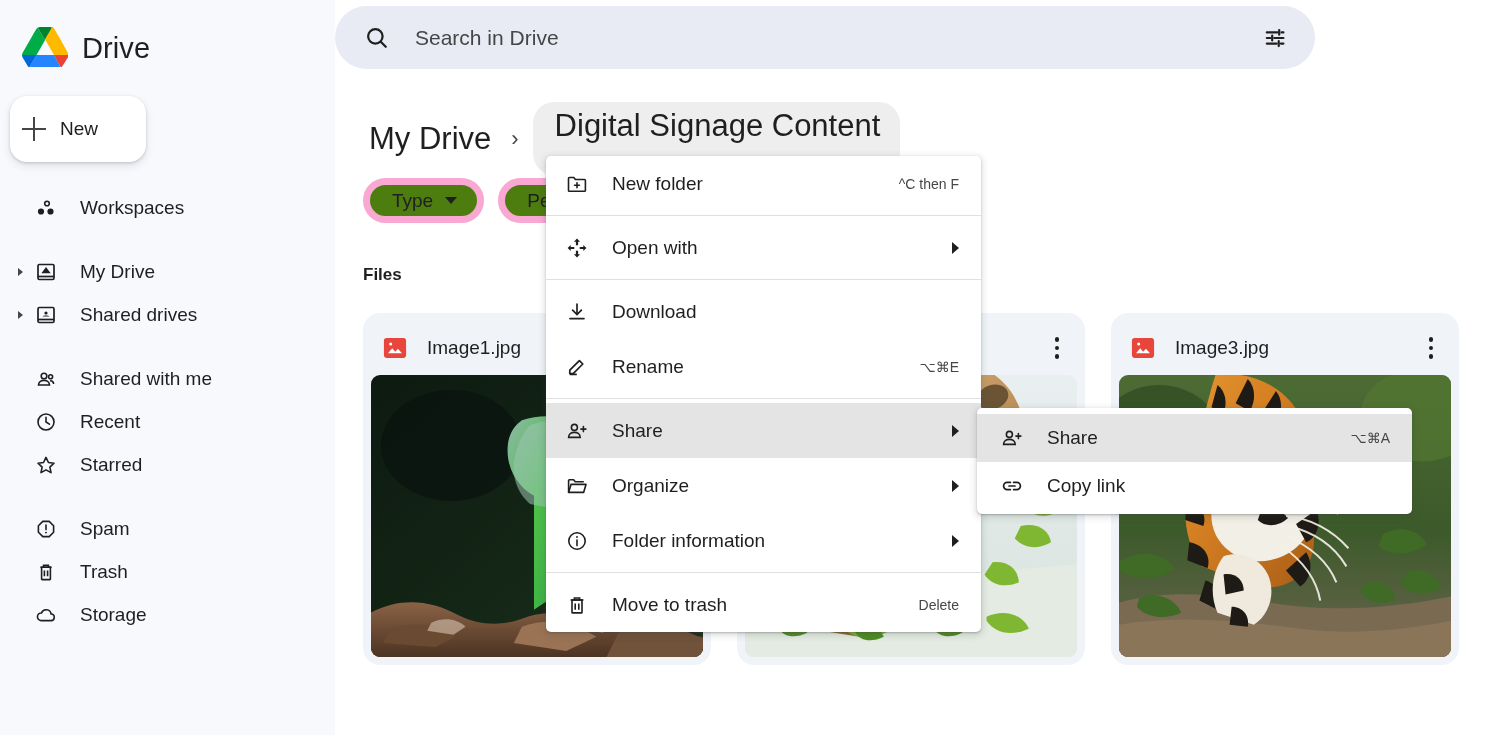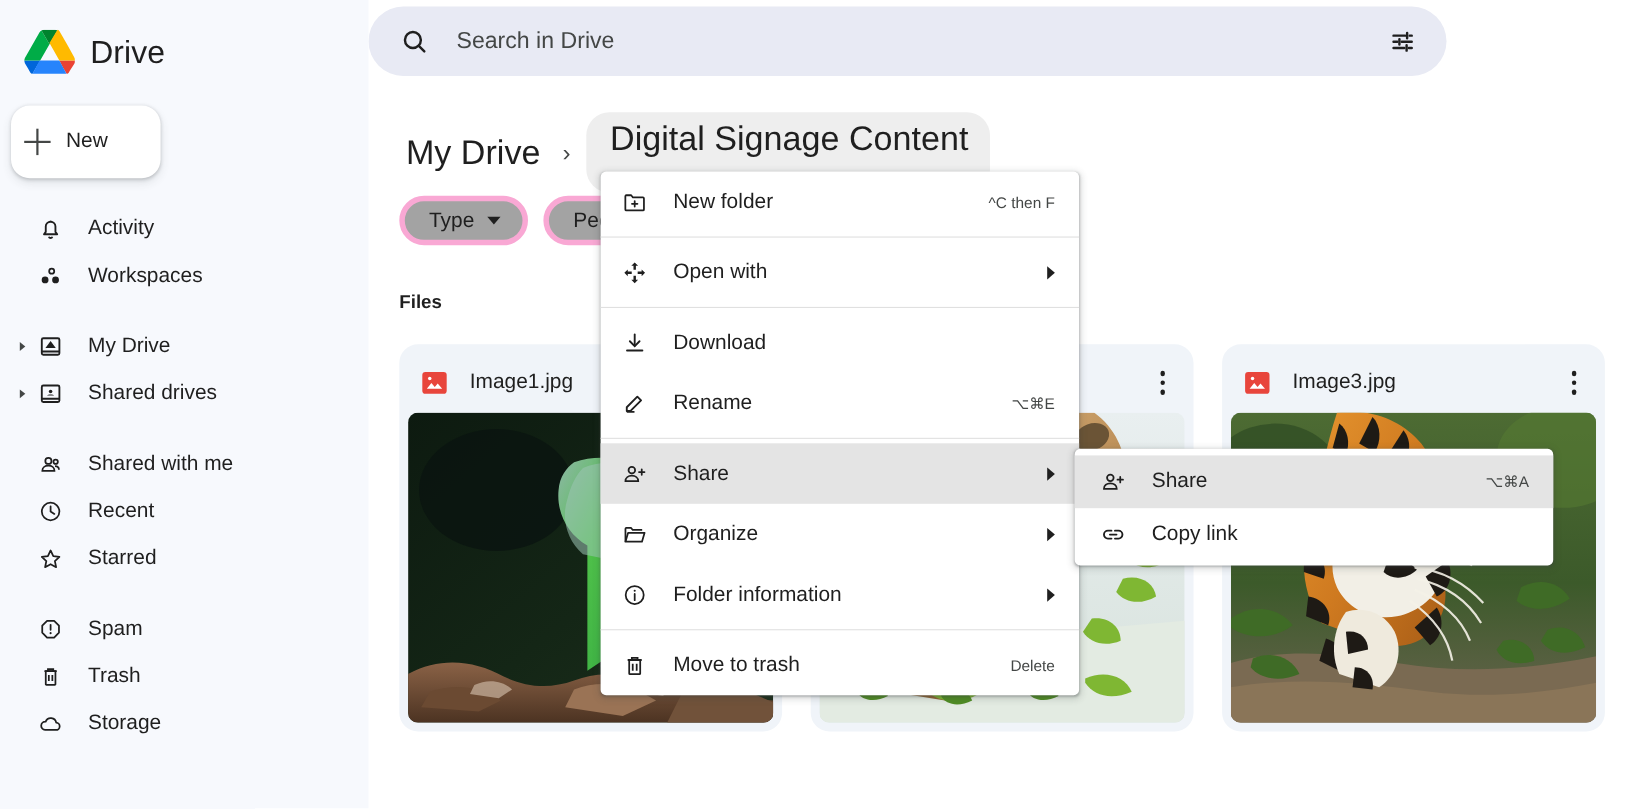--- a/index.html
+++ b/index.html
@@ -95,25 +95,25 @@
     padding: 6px 20px 8px 22px;
     cursor: pointer;
     flex-direction: column;
   }
   .crumb-current .txt { font-size: 31px; color: #1f1f1f; white-space: nowrap; }
   .tri-down { width: 0; height: 0; border-left: 8px solid transparent; border-right: 8px solid transparent; border-top: 9px solid #1f1f1f; }
 
   
   .chips { position: absolute; left: 28px; top: 178px; display: flex; gap: 14px; }
   .chip {
-    height: 45px; border: 5px solid #f9a8d4; border-radius: 23px;
+    height: 45px; border: 7px solid #f9a8d4; border-radius: 23px;
     display: flex; align-items: center; gap: 12px;
     padding: 0 20px 0 22px;
     font-size: 19px; color: #1f1f1f;
-    background: #a3a3a3; cursor: pointer; white-space: nowrap;
+    background: #4d7c0f; cursor: pointer; white-space: nowrap;
   }
   .chip .tri { width: 0; height: 0; border-left: 6px solid transparent; border-right: 6px solid transparent; border-top: 7px solid #1f1f1f; }
 
   .section-title { position: absolute; left: 28px; top: 265px; font-size: 17px; color: #1f1f1f; font-weight: bold; }
 
   
   .cards { position: absolute; left: 28px; top: 313px; display: flex; gap: 26px; }
   .card {
     width: 348px; height: 352px;
     background: #f0f4f9;
@@ -185,30 +185,20 @@
     </div>
 
     <div class="new-btn">
       <span class="new-plus"></span>
       <span class="new-label">New</span>
     </div>
 
     <nav class="nav">
 
       <div class="nav-group">
-        <div class="nav-item">
-          <span class="ico">
-            <svg width="24" height="24" viewBox="0 0 24 24" fill="none" stroke="#1f1f1f" stroke-width="1.7">
-                <path d="M6 17h12l-1.6-2.2V10a4.4 4.4 0 0 0-8.8 0v4.8z" stroke-linejoin="round"></path>
-                <path d="M10.4 19.2a1.7 1.7 0 0 0 3.2 0"></path>
-                <path d="M12 4.6v1.2"></path>
-              </svg>
-          </span>
-          <span class="lbl">Activity</span>
-        </div>
         <div class="nav-item">
           <span class="ico">
             <svg width="24" height="24" viewBox="0 0 24 24" fill="none" stroke="#1f1f1f" stroke-width="1.6">
                 <circle cx="13" cy="7.5" r="2.3"></circle>
                 <circle cx="7" cy="15.5" r="2.3" fill="#1f1f1f"></circle>
                 <circle cx="16.5" cy="15.5" r="2.3" fill="#1f1f1f"></circle>
               </svg>
           </span>
           <span class="lbl">Workspaces</span>
         </div>

